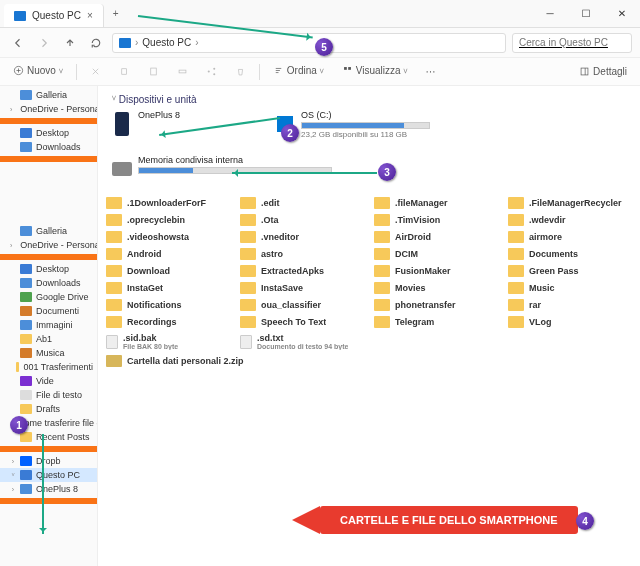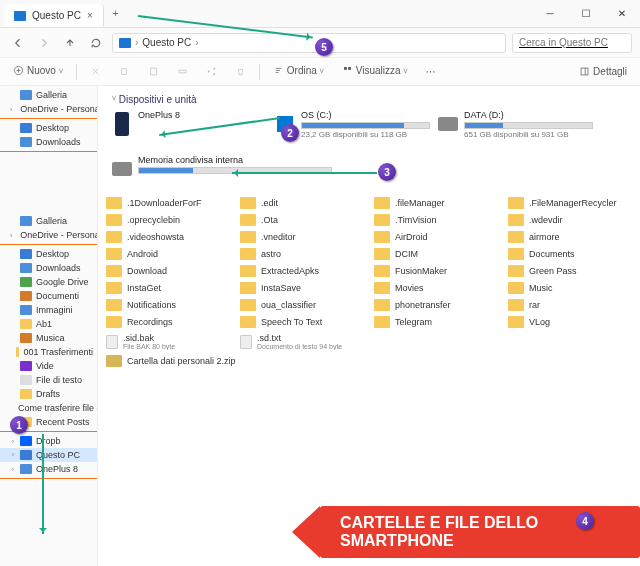--- a/index.html
+++ b/index.html
@@ -25,21 +25,21 @@
   
   .toolbar { height: 28px; display: flex; align-items: center; padding: 0 8px; gap: 8px; background: #fcfcfc; border-bottom: 1px solid #eee; font-size: 10px; }
   .tbtn { display: flex; align-items: flex-start; gap: 3px; padding: 2px 5px; border-radius: 3px; color: #555; cursor: pointer; }
   .tbtn svg { width: 11px; height: 11px; }
   .sep { width: 1px; height: 16px; background: #ddd; }
   .tfill { flex: 1; }
 
   
   .main { display: flex; height: calc(566px - 86px); }
   .sidebar { width: 98px; border-right: 1px solid #eee; overflow-y: auto; background: #fafafa; }
-  .side-group { padding: 2px 0; border-bottom: 1px solid #f97316; }
+  .side-group { padding: 2px 0; border-bottom: 6px solid #f97316; }
   .side-item { display: flex; align-items: center; gap: 4px; padding: 2px 4px 2px 10px; font-size: 9px; cursor: pointer; white-space: nowrap; overflow: hidden; text-overflow: ellipsis; }
   .side-item.selected { background: #d4e8ff; }
   .side-item .chev { width: 6px; text-align: center; color: #888; font-size: 7px; }
   .side-item .sicon { width: 12px; height: 10px; display: inline-block; }
   .f-yellow { background: #f7c95a; border-radius: 1px; }
   .f-blue { background: #4c8ed9; border-radius: 1px; }
   .f-monitor { background: #3a7bd5; border-radius: 1px; }
   .f-green { background: #4ea24e; border-radius: 1px; }
   .f-doc { background: #d47b2a; border-radius: 1px; }
   .f-purple { background: #7b2fd1; border-radius: 1px; }
@@ -60,31 +60,31 @@
   .dev .dtitle { color: #222; }
   .dev .dbar { height: 7px; background: #e0e0e0; border: 1px solid #ccc; margin: 2px 0 1px 0; position: relative; }
   .dev .dbar .fill { height: 100%; background: #4c8ed9; }
   .dev .dfree { color: #777; font-size: 8px; }
 
   
   .grid { margin-top: 14px; display: grid; grid-template-columns: repeat(4, 1fr); gap: 5px 10px; }
   .folder { display: flex; align-items: center; gap: 5px; font-size: 9px; white-space: nowrap; overflow: hidden; text-overflow: ellipsis; }
   .folder .ficon { width: 16px; height: 12px; background: #f7c95a; border-radius: 1px; position: relative; flex-shrink: 0; }
   .folder .ficon.file { background: #eee; border: 1px solid #ccc; height: 14px; width: 12px; }
-  .folder .flabel { overflow: hidden; text-overflow: ellipsis; }
+  .folder .flabel { overflow: hidden; text-overflow: ellipsis; font-weight: bold; }
   .folder .sub { display:block; color:#888; font-size:7px; }
 
   
   .arrow { position: absolute; height: 2px; background: #1ca886; z-index: 10; }
   .arrow::before { content: ""; position: absolute; right: -2px; top: -3px; border: 4px solid transparent; border-left-color: #1ca886; }
   .arrow.left::before { right: auto; left: -2px; border-left-color: transparent; border-right-color: #1ca886; }
 
   .bubble { position: absolute; width: 18px; height: 18px; border-radius: 50%; background: radial-gradient(circle at 30% 30%, #8152cf, #4b1f96); color: #fff; font-size: 10px; font-weight: bold; display: flex; align-items: center; justify-content: center; box-shadow: 1px 1px 2px rgba(0,0,0,.4); z-index: 20; }
 
-  .callout { position: absolute; background: #e83b2e; color: #fff; font-weight: bold; font-size: 16px; padding: 8px 20px; border-radius: 3px; z-index: 15; }
+  .callout { position: absolute; background: #e83b2e; color: #fff; font-weight: bold; font-size: 11px; padding: 8px 20px; border-radius: 3px; z-index: 15; }
   .callout::before { content: ""; position: absolute; left: -28px; top: 0; width: 28px; height: 100%; background: #e83b2e; clip-path: polygon(100% 0, 0 50%, 100% 100%); }
 
   
   .varrow { position: absolute; width: 2px; background: #1ca886; z-index: 10; }
   .varrow::before { content:""; position:absolute; left:-3px; bottom:-2px; border:4px solid transparent; border-top-color:#1ca886; }
 
   ::-webkit-scrollbar { width: 8px; height: 8px; }
   ::-webkit-scrollbar-thumb { background: #ccc; border-radius: 4px; }
 </style>
 </head>
@@ -345,32 +345,20 @@
             <div class="winlogo"></div>
           </div>
           <div class="dbody">
             <div class="dtitle">OS (C:)</div>
             <div class="dbar">
               <div class="fill" style="width:80%"></div>
             </div>
             <div class="dfree">23,2 GB disponibili su 118 GB</div>
           </div>
         </div>
-        <div class="dev">
-          <div class="dic">
-            <div class="drive"></div>
-          </div>
-          <div class="dbody">
-            <div class="dtitle">DATA (D:)</div>
-            <div class="dbar">
-              <div class="fill" style="width:30%"></div>
-            </div>
-            <div class="dfree">651 GB disponibili su 931 GB</div>
-          </div>
-        </div>
         <div style="flex-basis: 100%;"></div>
         <div class="dev" style="width: 220px;">
           <div class="dic">
             <div class="drive"></div>
           </div>
           <div class="dbody">
             <div class="dtitle">Memoria condivisa interna</div>
             <div class="dbar">
               <div class="fill" style="width:28%"></div>
             </div>

